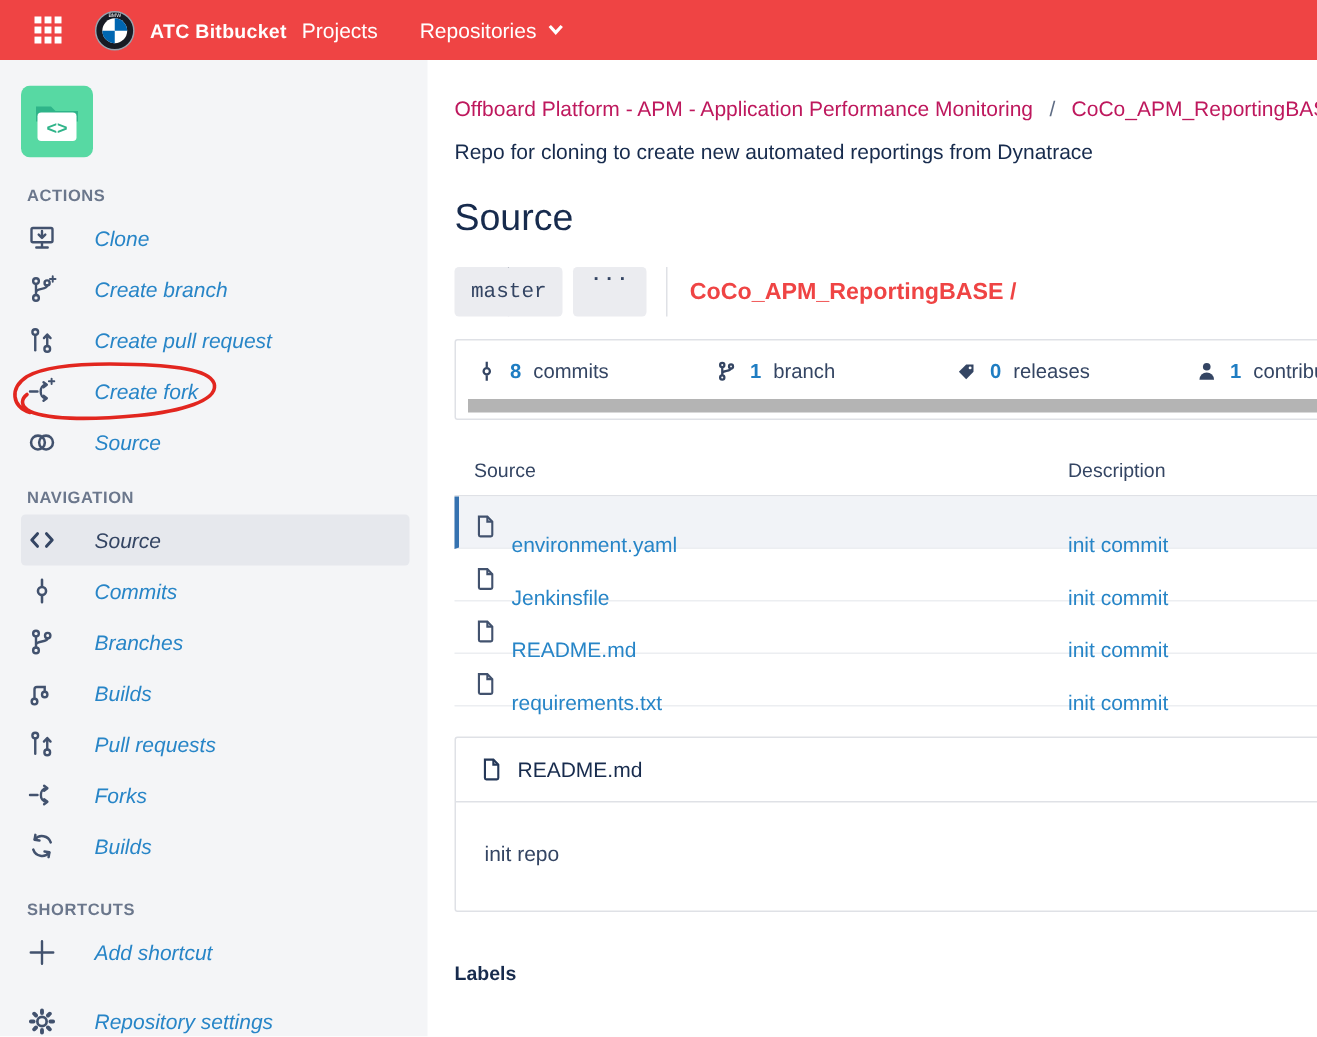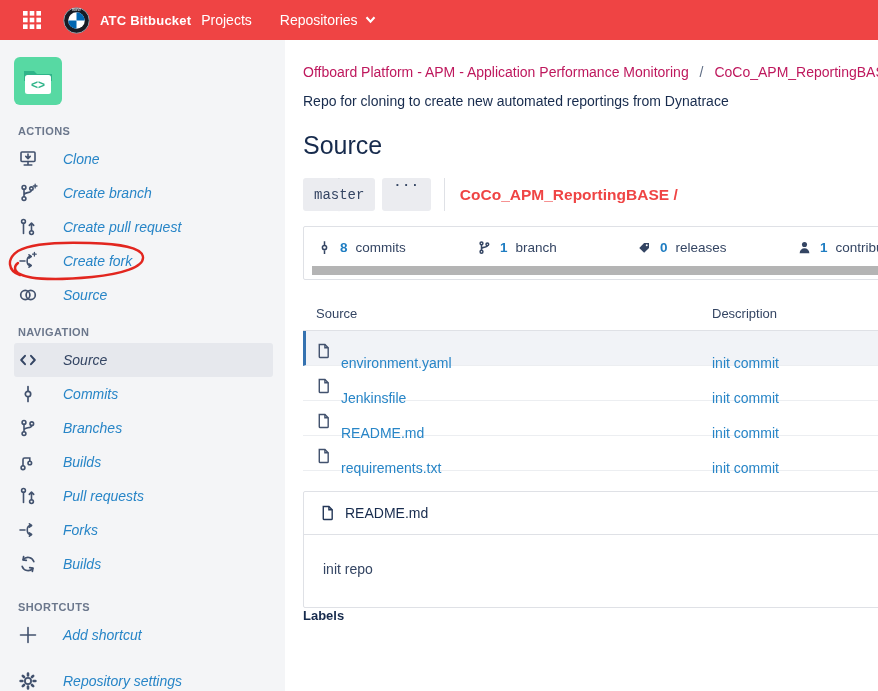--- a/index.html
+++ b/index.html
@@ -62,21 +62,21 @@
     padding-left:13px; border-bottom:1px solid #eceef1; cursor:pointer; }
   .ft-row.hl { background:#f1f3f7; border-left:3px solid #3572b0; padding-left:10px; }
   .fname { display:flex; align-items:center; gap:10px; }
   .flink { color:#2785c7; font-size:14px; text-decoration:none; cursor:pointer;margin-top:24px; }
 
   .readme-card { width:702px; border:1px solid #dfe1e6; border-radius:2px; margin-top:20px; }
   .readme-head { display:flex; align-items:center; gap:10px; padding:13px 16px; border-bottom:1px solid #dfe1e6;
     font-size:14px; color:#172b4d; }
   .readme-body { padding:26px 16px 30px 19px; font-size:14px; color:#344563; }
 
-  .labels-sec { }
+  .labels-sec { margin-top:33px; }
   .labels-title { font-size:13px; font-weight:700; color:#172b4d; }
   .labels-placeholder { margin-top:15px; font-size:15px; color:#a8b0bc; }
 
   svg { display:block; }
 </style>
 </head>
 <body>
 
 <div class="topbar">
   <div class="grid-btn">

